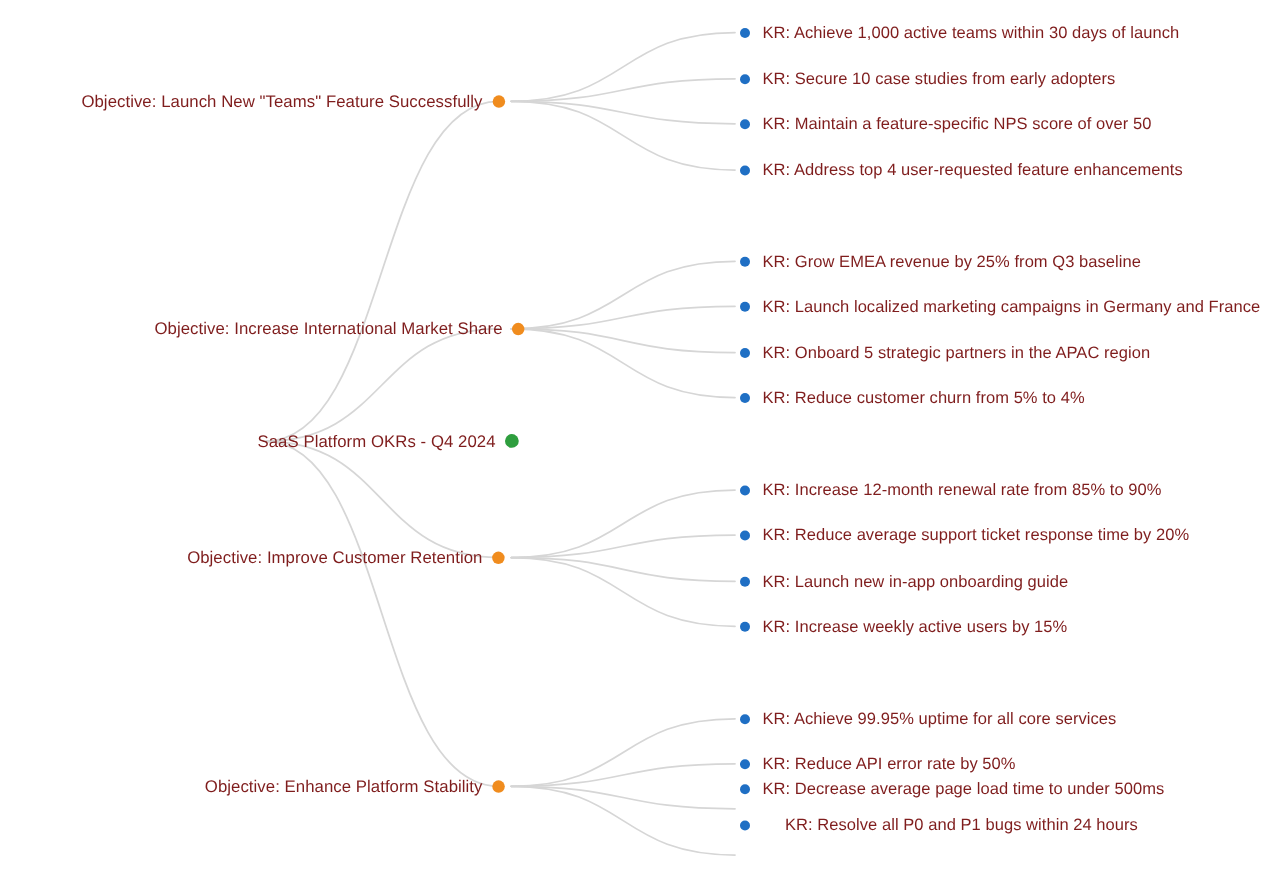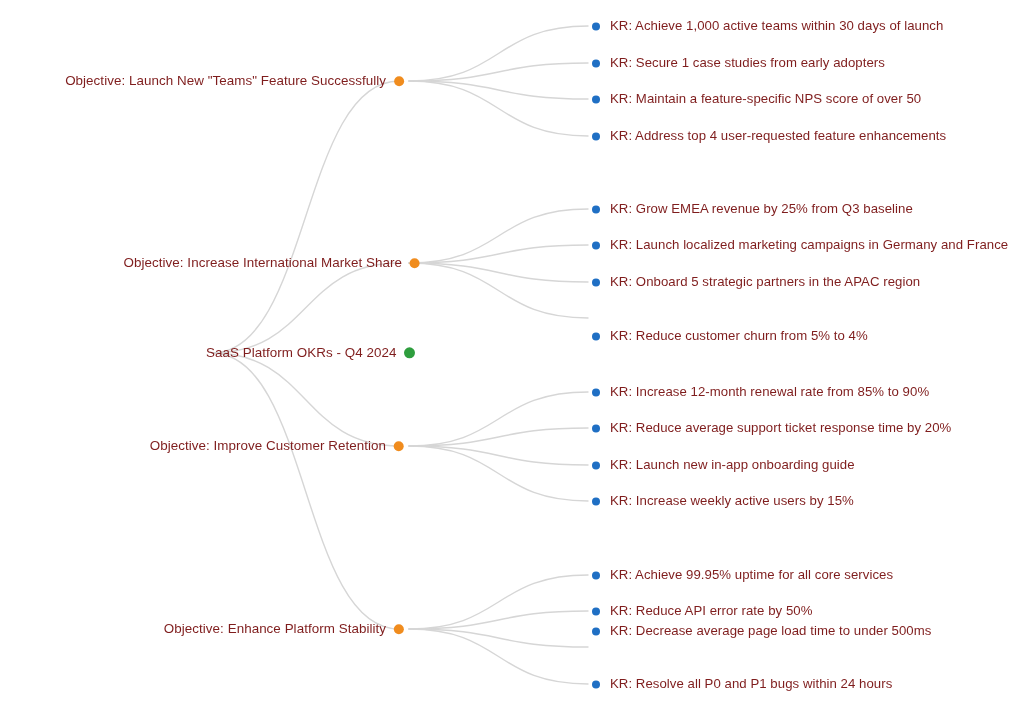--- a/index.html
+++ b/index.html
@@ -123,21 +123,21 @@
       <div class="node node-objective" style="left: 404px; top: 81px;">
         <span class="node-label">Objective: Launch New "Teams" Feature Successfully</span>
         <span class="marker" style="background: rgb(240, 140, 30);"></span>
       </div>
       <div class="node node-kr" style="left: 592px; top: 26px;">
         <span class="marker"></span>
         <span class="node-label">KR: Achieve 1,000 active teams within 30 days of launch</span>
       </div>
       <div class="node node-kr" style="left: 592px; top: 63px;">
         <span class="marker"></span>
-        <span class="node-label">KR: Secure 1 case studies from early adopters</span>
+        <span class="node-label">KR: Secure 10 case studies from early adopters</span>
       </div>
       <div class="node node-kr" style="left: 592px; top: 99px;">
         <span class="marker"></span>
         <span class="node-label">KR: Maintain a feature-specific NPS score of over 50</span>
       </div>
       <div class="node node-kr" style="left: 592px; top: 136px;">
         <span class="marker"></span>
         <span class="node-label">KR: Address top 4 user-requested feature enhancements</span>
       </div>
       <div class="node node-objective" style="left: 384px; top: 263px; margin-left: 36px;">
@@ -149,21 +149,21 @@
         <span class="node-label">KR: Grow EMEA revenue by 25% from Q3 baseline</span>
       </div>
       <div class="node node-kr" style="left: 592px; top: 245px;">
         <span class="marker"></span>
         <span class="node-label">KR: Launch localized marketing campaigns in Germany and France</span>
       </div>
       <div class="node node-kr" style="left: 592px; top: 282px;">
         <span class="marker"></span>
         <span class="node-label">KR: Onboard 5 strategic partners in the APAC region</span>
       </div>
-      <div class="node node-kr" style="left: 592px; top: 336px;">
+      <div class="node node-kr" style="left: 592px; top: 318px;">
         <span class="marker"></span>
         <span class="node-label">KR: Reduce customer churn from 5% to 4%</span>
       </div>
       <div class="node node-objective" style="left: 404px; top: 446px;">
         <span class="node-label">Objective: Improve Customer Retention</span>
         <span class="marker" style="background: rgb(240, 140, 30);"></span>
       </div>
       <div class="node node-kr" style="left: 592px; top: 392px;">
         <span class="marker"></span>
         <span class="node-label">KR: Increase 12-month renewal rate from 85% to 90%</span>
@@ -189,18 +189,18 @@
         <span class="node-label">KR: Achieve 99.95% uptime for all core services</span>
       </div>
       <div class="node node-kr" style="left: 592px; top: 611px;">
         <span class="marker"></span>
         <span class="node-label">KR: Reduce API error rate by 50%</span>
       </div>
       <div class="node node-kr" style="left: 592px; top: 631px; text-align: right;">
         <span class="marker"></span>
         <span class="node-label">KR: Decrease average page load time to under 500ms</span>
       </div>
-      <div class="node node-kr" style="left: 592px; top: 684px;">
+      <div class="node node-kr" style="left: 592px; top: 660px; gap: 18px;">
         <span class="marker"></span>
         <span class="node-label">KR: Resolve all P0 and P1 bugs within 24 hours</span>
       </div>
     </div>
 </div>
 
 </body></html>

